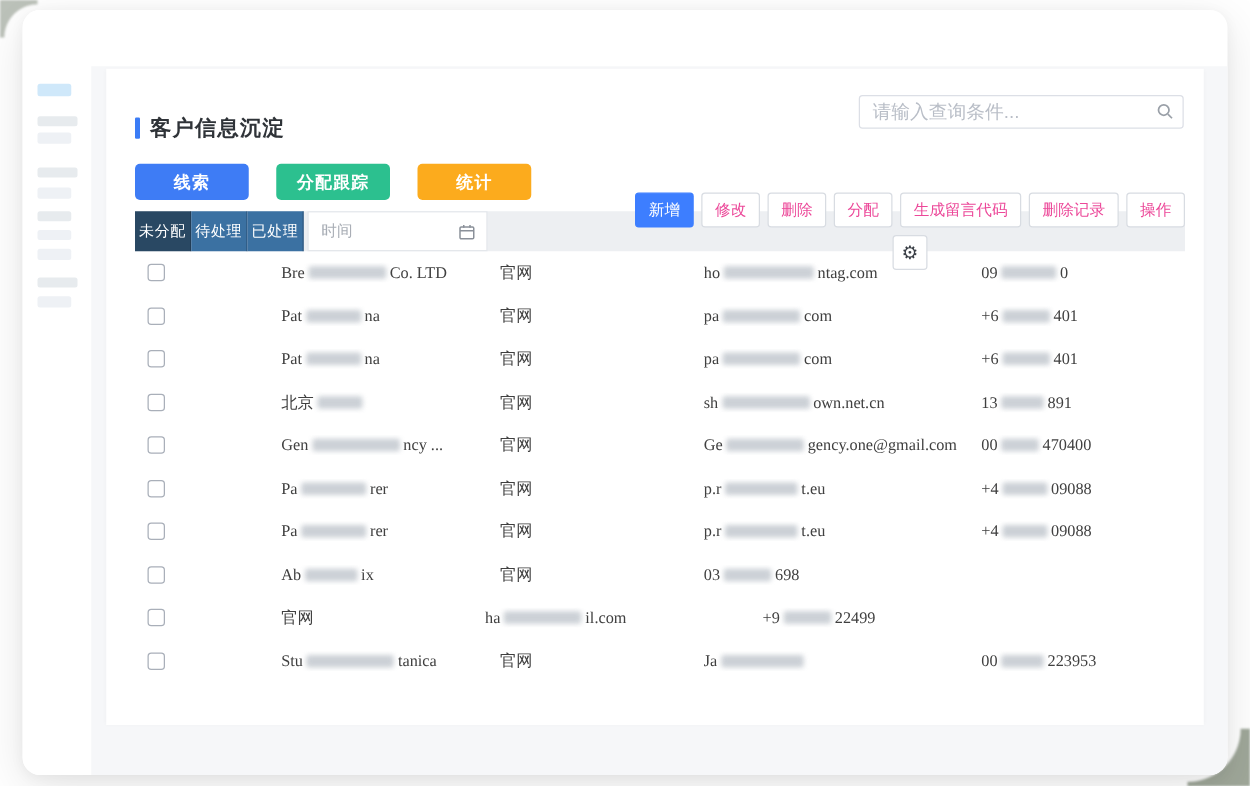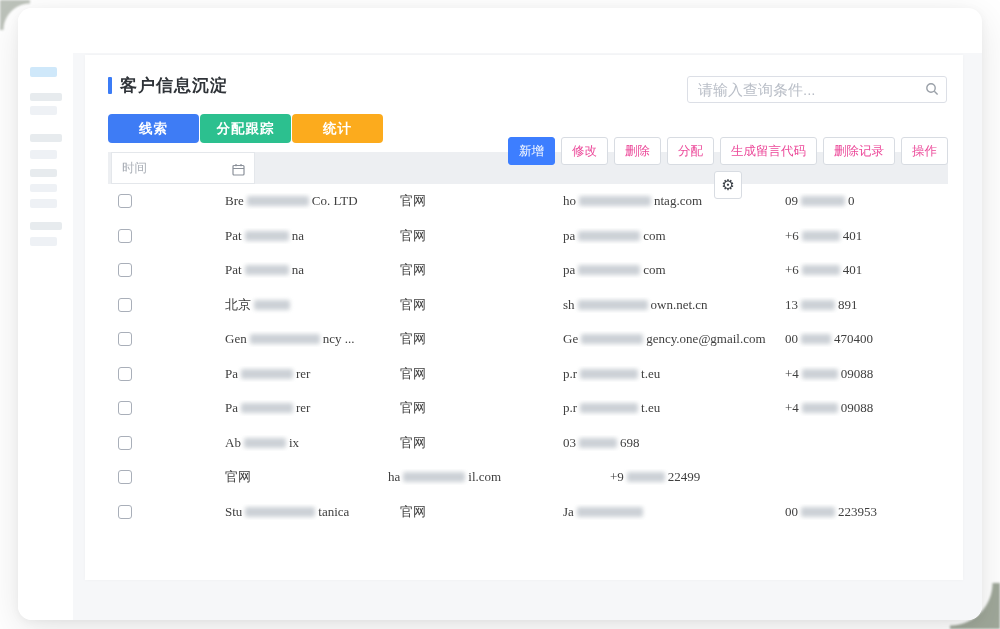--- a/index.html
+++ b/index.html
@@ -25,32 +25,32 @@
   
   .sidebar { position:absolute; left:0; top:0; width:55px; height:100%; background:#fff; }
   .sbar { position:absolute; left:12px; border-radius:2px; }
 
   .mainpanel { position:absolute; left:55px; top:45px; right:0; bottom:0;
     background:#f6f7f9; border-bottom-right-radius:14px; }
 
   .card { position:absolute; left:12px; top:2px; width:878px; height:525px;
     background:#fff; padding:0 15px 0 23px; box-shadow:0 0 4px rgba(0,0,0,.03); }
 
-  .titlerow { display:flex; align-items:center; gap:8px; margin-top:21px; height:19px; }
+  .titlerow { display:flex; align-items:center; gap:8px; margin-top:38px; height:19px; }
   .accentbar { width:4px; height:17px; background:#3b7cf6; border-radius:1px; }
   .pagetitle { font-size:17px; font-weight:bold; color:#2f3338; letter-spacing:1px; }
 
   .search { position:absolute; top:21px; right:16px; width:260px; height:27px; }
   .search input { width:100%; height:100%; border:1px solid #dcdfe6; border-radius:3px;
     padding:0 30px 0 10px; font-size:15px; color:#333; outline:none;
     font-family:"Liberation Sans", sans-serif; }
   .search input::placeholder { color:#b9bec7; }
   .search .sicon { position:absolute; right:8px; top:6px; }
 
-  .navrow { display:flex; gap:1px; margin-top:19px; }
+  .navrow { display:flex; gap:22px; margin-top:19px; }
   .navbtn { min-width:91px; height:29px; padding:0 14px; border-radius:4px;
     color:#fff; font-size:13.5px; font-weight:bold; display:flex;
     align-items:center; justify-content:center; cursor:pointer; letter-spacing:1px; }
 
   .toolbar { margin-top:9px; height:32px; background:#edeff2; display:flex;
     align-items:center; }
   .ftabs { display:flex; height:32px; }
   .ftab { width:45px; height:32px; display:flex; align-items:center; justify-content:center;
     color:#fff; font-size:12px; background:#3b71a2; border-right:1px solid rgba(22,42,62,.35);
     cursor:pointer; letter-spacing:.5px; }
@@ -137,20 +137,25 @@
           </span>
         </div>
 
         <div class="navrow">
             <div class="navbtn" style="background: rgb(62, 124, 245);">线索</div>
             <div class="navbtn" style="background: rgb(44, 192, 143);">分配跟踪</div>
             <div class="navbtn" style="background: rgb(252, 171, 29);">统计</div>
           </div>
 
         <div class="toolbar">
+          <div class="ftabs">
+              <div class="ftab active">未分配</div>
+              <div class="ftab">待处理</div>
+              <div class="ftab">已处理</div>
+            </div>
           <div class="datebox">
             <input type="text" placeholder="时间" style="">
             <span class="cicon">
               <svg width="13" height="13" viewBox="0 0 13 13">
                 <rect x="1" y="2.5" width="11" height="9.5" rx="1" fill="none" stroke="#8a9099" stroke-width="1.2"></rect>
                 <line x1="1" y1="5.5" x2="12" y2="5.5" stroke="#8a9099" stroke-width="1.2"></line>
                 <line x1="4" y1="1" x2="4" y2="3.2" stroke="#8a9099" stroke-width="1.2"></line>
                 <line x1="9" y1="1" x2="9" y2="3.2" stroke="#8a9099" stroke-width="1.2"></line>
               </svg>
             </span>

